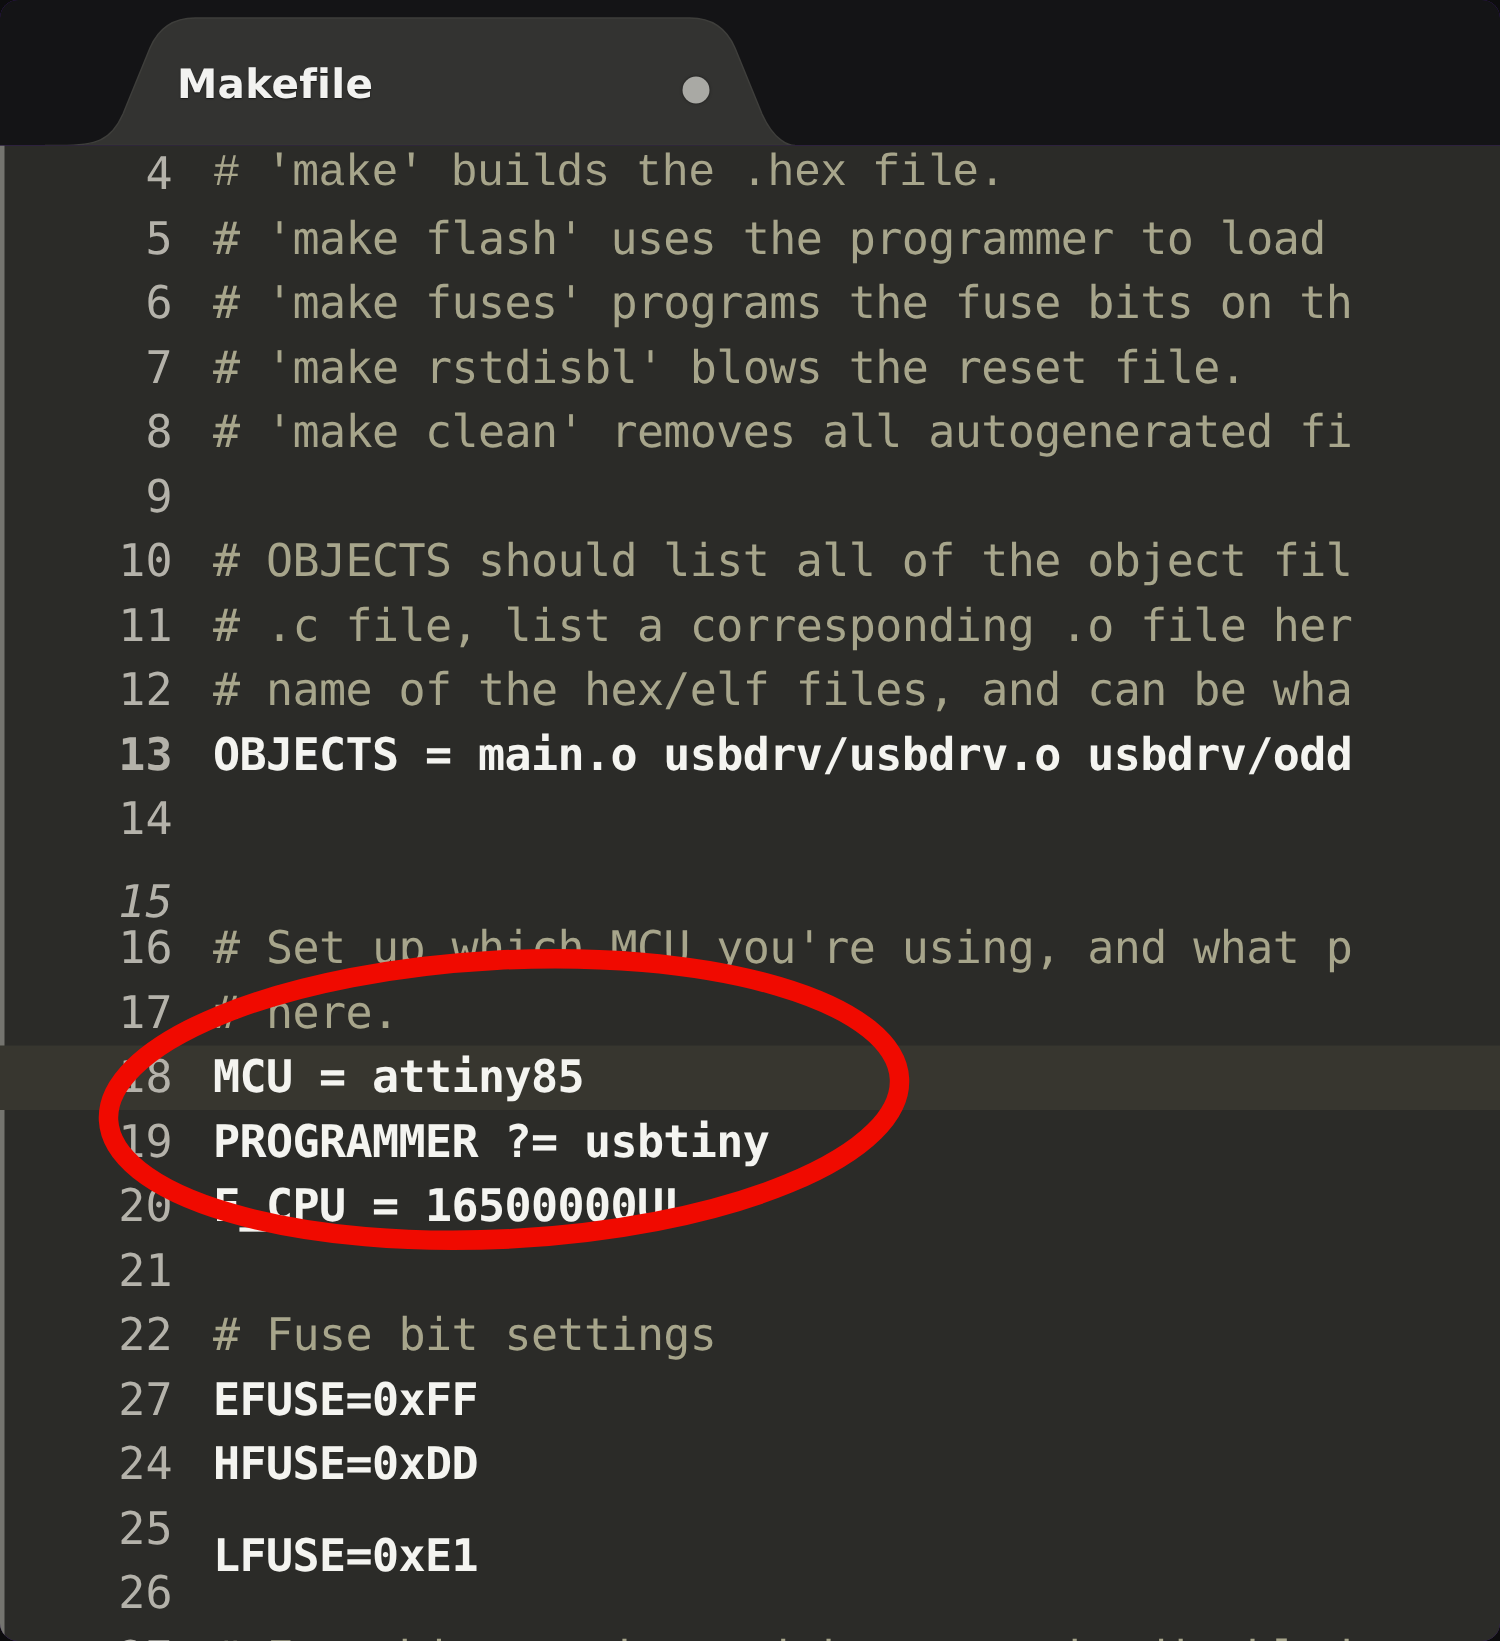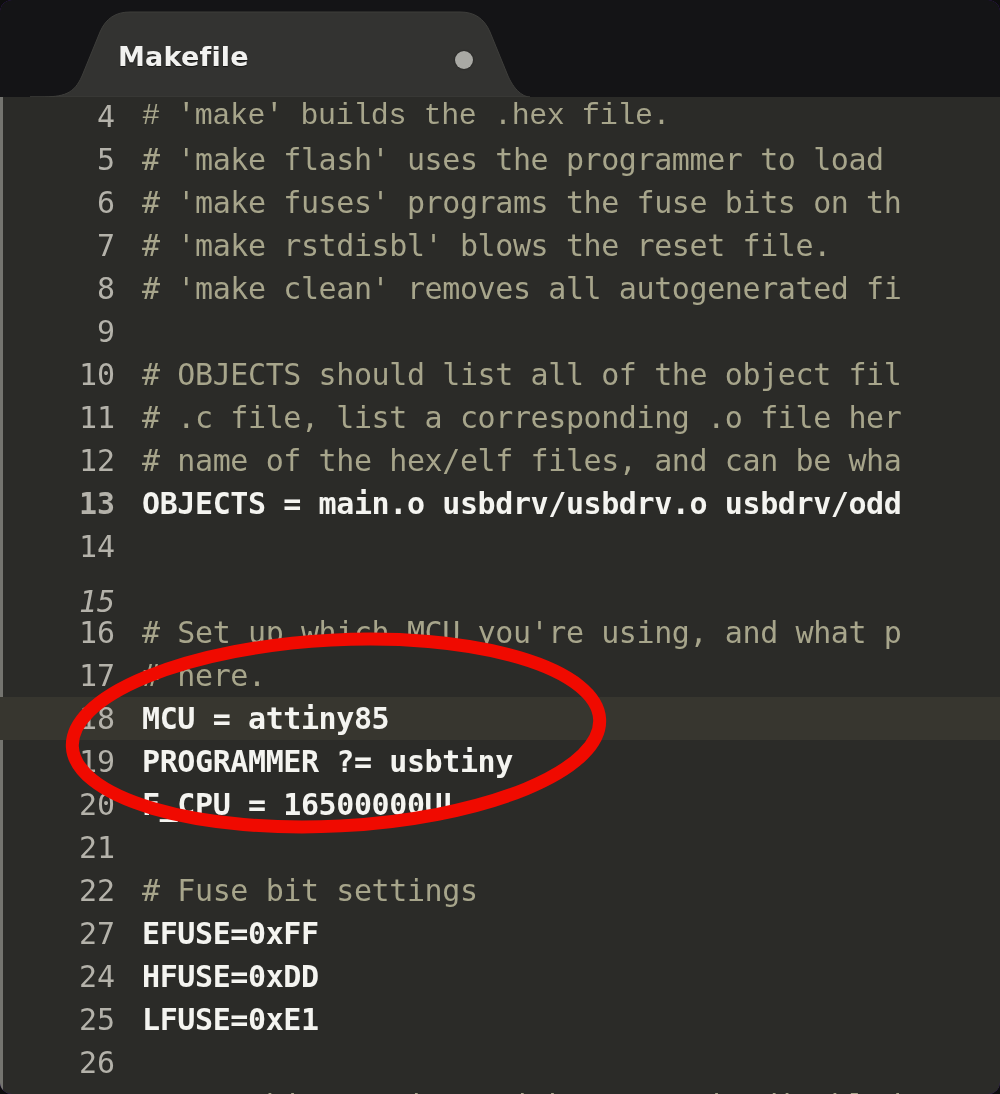--- a/index.html
+++ b/index.html
@@ -168,21 +168,21 @@
         <div class="code-line" style="top: 483px; font-style: italic;"><div class="lineno" style="color: rgb(180, 178, 170);">15</div><div class="linetext code" style="color: rgb(244, 244, 240);"></div></div>
         <div class="code-line" style="top: 514px;"><div class="lineno" style="color: rgb(180, 178, 170);">16</div><div class="linetext comment" style="color: rgb(167, 165, 139);"># Set up which MCU you're using, and what p</div></div>
         <div class="code-line" style="top: 557px;"><div class="lineno" style="color: rgb(180, 178, 170);">17</div><div class="linetext comment" style="color: rgb(167, 165, 139);"># here.</div></div>
         <div class="code-line active" style="top: 600px; background: rgb(55, 54, 47);"><div class="lineno" style="color: rgb(180, 178, 170);">18</div><div class="linetext code" style="color: rgb(244, 244, 240);">MCU = attiny85</div></div>
         <div class="code-line" style="top: 643px;"><div class="lineno" style="color: rgb(180, 178, 170);">19</div><div class="linetext code" style="color: rgb(244, 244, 240);">PROGRAMMER ?= usbtiny</div></div>
         <div class="code-line" style="top: 686px;"><div class="lineno" style="color: rgb(180, 178, 170);">20</div><div class="linetext code" style="color: rgb(244, 244, 240);">F_CPU = 16500000UL</div></div>
         <div class="code-line" style="top: 729px;"><div class="lineno" style="color: rgb(180, 178, 170);">21</div><div class="linetext code" style="color: rgb(244, 244, 240);"></div></div>
         <div class="code-line" style="top: 772px;"><div class="lineno" style="color: rgb(180, 178, 170);">22</div><div class="linetext comment" style="color: rgb(167, 165, 139);"># Fuse bit settings</div></div>
         <div class="code-line" style="top: 815px;"><div class="lineno" style="color: rgb(180, 178, 170);">27</div><div class="linetext code" style="color: rgb(244, 244, 240);">EFUSE=0xFF</div></div>
         <div class="code-line" style="top: 858px;"><div class="lineno" style="color: rgb(180, 178, 170);">24</div><div class="linetext code" style="color: rgb(244, 244, 240);">HFUSE=0xDD</div></div>
-        <div class="code-line" style="top: 901px;"><div class="lineno" style="color: rgb(180, 178, 170);">25</div><div class="linetext code" style="color: rgb(244, 244, 240);">LFUSE=0xE1</div></div>
+        <div class="code-line" style="top: 901px;"><div class="lineno" style="color: rgb(180, 178, 170);">25</div><div class="linetext code" style="color: rgb(244, 244, 240); margin-top: 18px;">LFUSE=0xE1</div></div>
         <div class="code-line" style="top: 944px;"><div class="lineno" style="color: rgb(180, 178, 170);">26</div><div class="linetext code" style="color: rgb(244, 244, 240);"></div></div>
         <div class="code-line" style="top: 987px;"><div class="lineno" style="color: rgb(180, 178, 170);">27</div><div class="linetext comment" style="color: rgb(167, 165, 139);"># Fuse bit settings with reset pin disabled</div></div>
       </div>
   </div>
 
   <svg id="annotation-layer" width="1000" height="1094" viewBox="0 0 1000 1094">
     <ellipse id="highlight-ellipse" cx="336" cy="733" rx="264" ry="93" fill="none" stroke="#f00a00" stroke-width="13" transform="rotate(-3 336 733)"></ellipse>
   </svg>
 
 </div>

